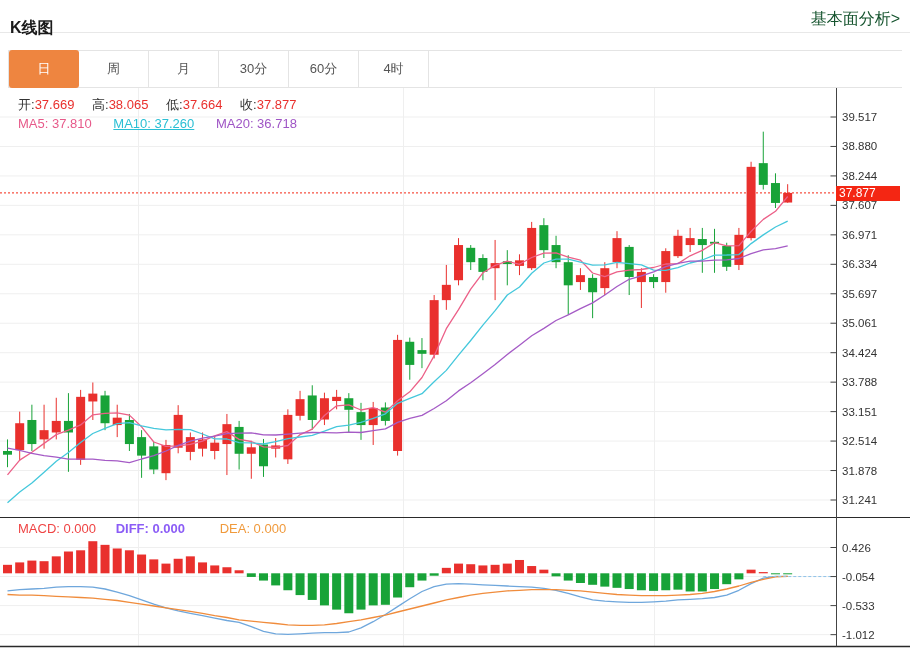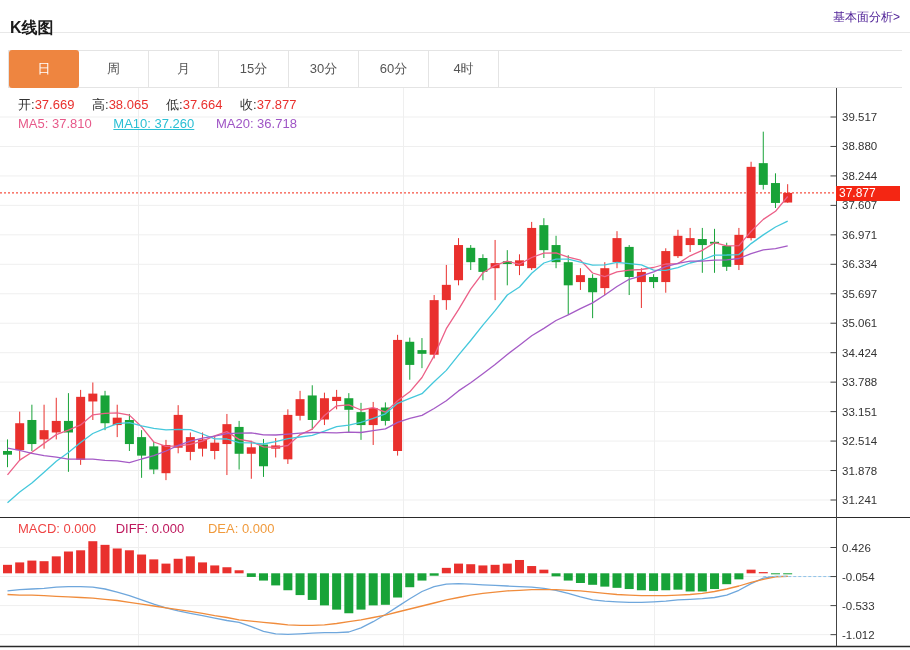--- a/index.html
+++ b/index.html
@@ -2,21 +2,21 @@
 <html><head>
 <meta charset="utf-8">
 <style>
   * { margin:0; padding:0; box-sizing:border-box; }
   html,body { background:#fff; }
   .page {
     position:relative; width:910px; height:650px; background:#fff;
     font-family:"Liberation Sans", sans-serif; overflow:hidden;
   }
   .page-title { position:absolute; left:10px; top:18px; font-size:16px; font-weight:bold; color:#1a1a1a; z-index:5; }
-  .fund-link { position:absolute; right:10px; top:9px; font-size:12px; color:#4c1d95; cursor:pointer; text-decoration:none; z-index:5; }
+  .fund-link { position:absolute; right:10px; top:9px; font-size:16px; color:#14532d; cursor:pointer; text-decoration:none; z-index:5; }
   .header-divider { position:absolute; left:0; top:32px; width:910px; height:1px; background:#e8e8e8; z-index:4; }
   .tabbar {
     position:absolute; left:8px; top:50px; width:894px; height:38px;
     border-top:1px solid #e4e4e4; border-bottom:1px solid #e4e4e4; border-left:1px solid #e4e4e4;
     display:flex; background:#fff; z-index:5;
   }
   .tab {
     width:70px; height:36px; line-height:36px; text-align:center;
     font-size:13px; color:#555; border-right:1px solid #e4e4e4; cursor:pointer; background:#fff;
   }
@@ -26,42 +26,41 @@
   }
   .ohlc-row { position:absolute; left:18px; top:96px; font-size:13px; z-index:5; white-space:nowrap; }
   .ohlc-row .lbl { color:#333; }
   .ohlc-row .val { color:#e9302d; margin-right:14px; }
   .ma-row { position:absolute; left:18px; top:116px; font-size:13px; z-index:5; white-space:nowrap; }
   .ma-row .ma5  { color:#e75a8a; margin-right:18px;text-align:center; }
   .ma-row .ma10 { color:#2bbfd4; margin-right:18px;text-decoration:underline; }
   .ma-row .ma20 { color:#9f55c5; }
   .macd-row { position:absolute; left:18px; top:521px; font-size:13px; z-index:5; white-space:nowrap; }
   .macd-row .macd { color:#ef4444; margin-right:16px; }
-  .macd-row .diff { color:#be185d; margin-right:20px; }
+  .macd-row .diff { color:#8b5cf6; margin-right:31px;font-weight:bold; }
   .macd-row .dea  { color:#f09a3c; }
   .price-tag {
     position:absolute; left:836px; top:186px; width:64px; height:15px;
     background:#f42613; color:#fff; font-size:12px; line-height:15px; padding-left:3px; z-index:6;
   }
   svg.chart { position:absolute; left:0; top:0; z-index:1; }
 </style>
 </head>
 <body>
 
 <div class="page">
 
   <div class="page-title">K线图</div>
   <a class="fund-link">基本面分析&gt;</a>
   <div class="header-divider"></div>
 
   <div class="tabbar" id="tabbar">
       <div class="tab active">日</div>
       <div class="tab">周</div>
       <div class="tab">月</div>
-      <div class="tab">15分</div>
       <div class="tab">30分</div>
       <div class="tab">60分</div>
       <div class="tab">4时</div>
     </div>
 
   <svg class="chart" id="chart-svg" width="910" height="650">
       <line x1="138.5" y1="88" x2="138.5" y2="646.5" stroke="#efefef" stroke-width="1"></line>
       <line x1="403.5" y1="88" x2="403.5" y2="646.5" stroke="#efefef" stroke-width="1"></line>
       <line x1="654.5" y1="88" x2="654.5" y2="646.5" stroke="#efefef" stroke-width="1"></line>
       <line x1="0" y1="117" x2="835" y2="117" stroke="#efefef" stroke-width="1"></line>

